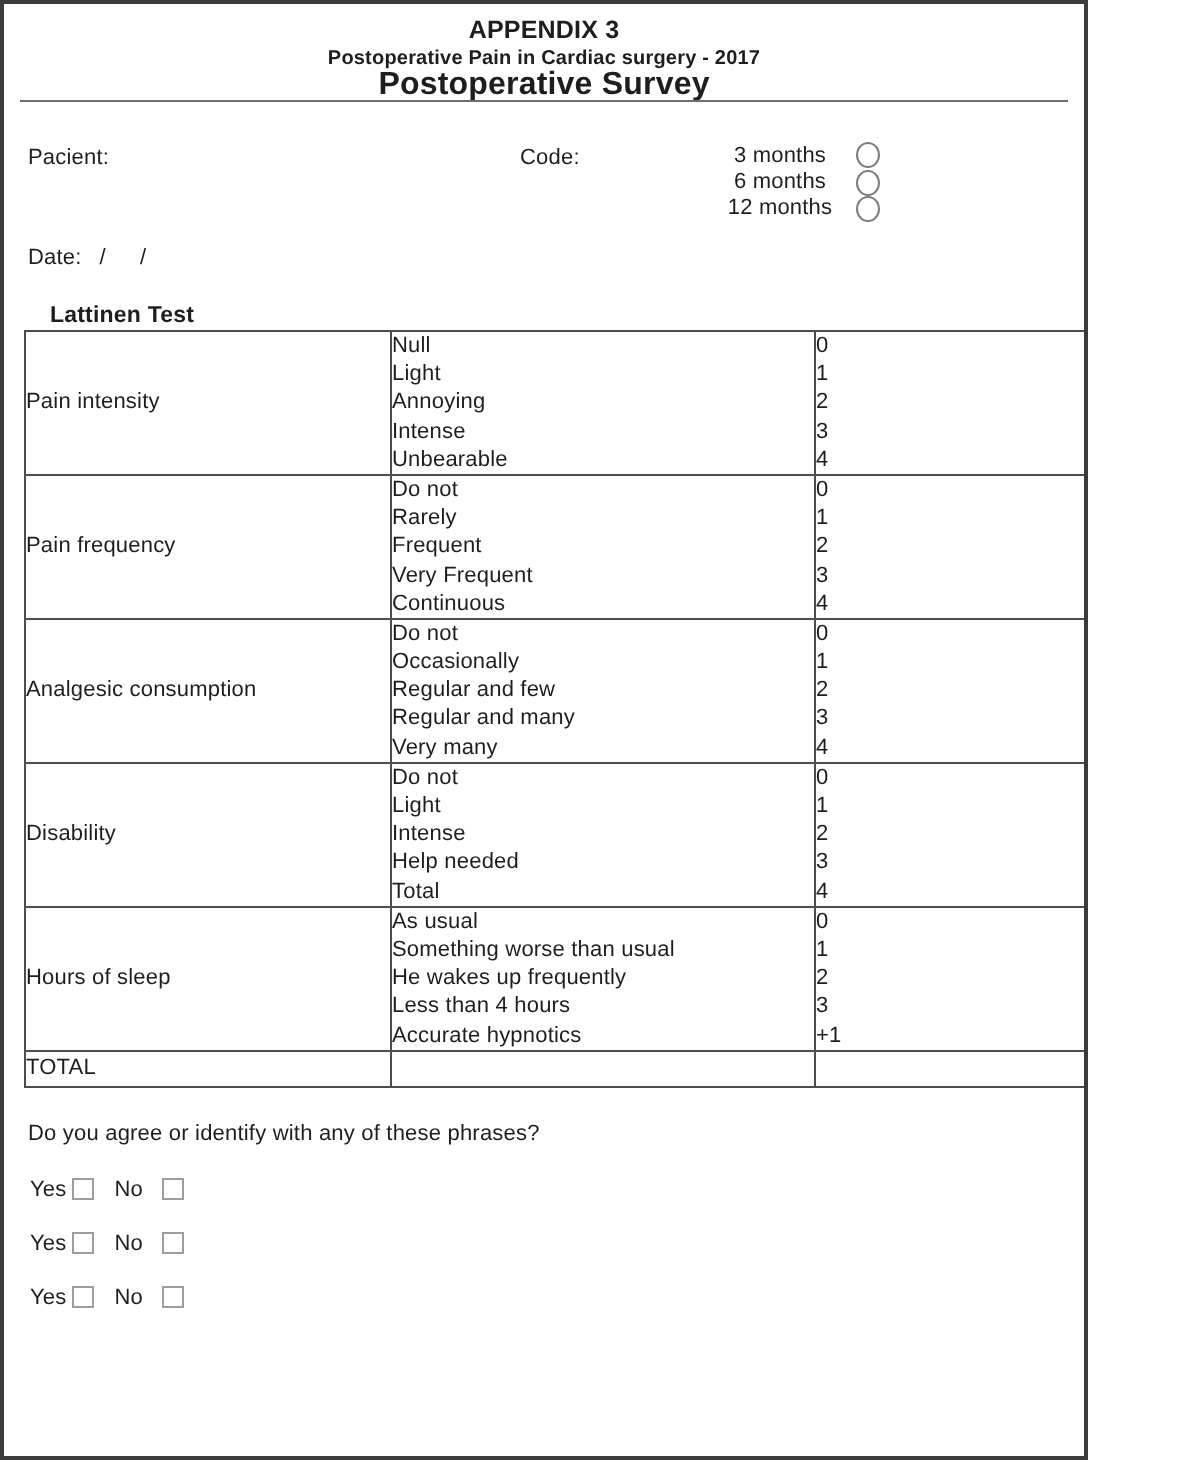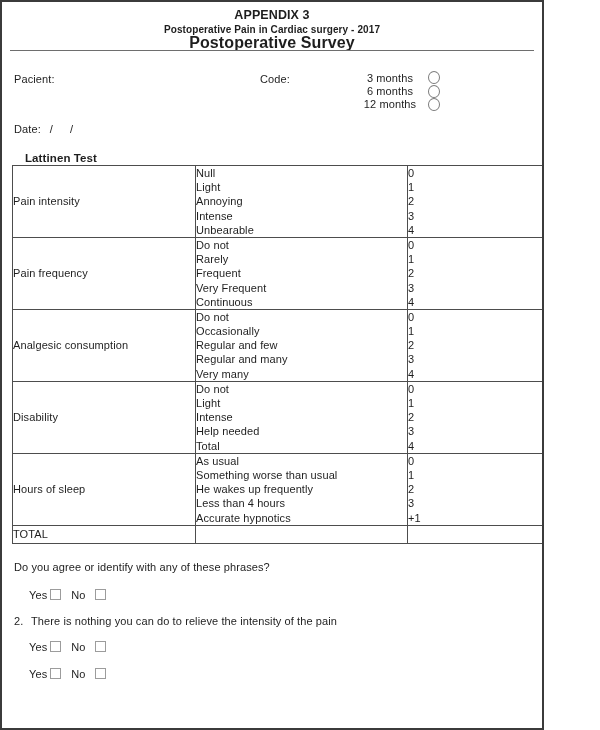--- a/index.html
+++ b/index.html
@@ -40,21 +40,21 @@
   .opt-cell div, .score-cell div { line-height:14.2px; height:14.2px; white-space:nowrap; overflow:hidden; }
   .total-row td { height:17px; }
   .total-cell { padding-left:5px; }
 
   
   .questions { position:absolute; left:12px; top:559px; }
   .q-intro { line-height:13px; }
   .q-item  { margin-top:14px; }
   .q-line  { line-height:13px; white-space:nowrap; }
   .q-num   { display:inline-block; width:17px; }
-  .yesno   { margin-top:12px; margin-left:15px; display:flex; align-items:center; height:13px; }
+  .yesno   { margin-top:12px; margin-left:1px; display:flex; align-items:center; height:13px; }
   .yesno .no-label { margin-left:10px;text-align:center; }
   .checkbox {
     width:11px; height:11px; box-sizing:border-box; border:1px solid #9c9c9c;
     background:#fff; flex:0 0 auto;
   }
   .cb-yes { margin-left:3px; }
   .cb-no  { margin-left:9px; }
 </style>
 </head>
 <body>
@@ -200,23 +200,20 @@
     <div class="q-item">
       <div class="yesno">
         <span>Yes</span>
         <span class="checkbox cb-yes"></span>
         <span class="no-label">No</span>
         <span class="checkbox cb-no"></span>
       </div>
     </div>
 
     <div class="q-item">
-      <div class="q-line">
-        <span class="q-num">2.</span><span>There is nothing you can do to relieve the intensity of the pain</span>
-      </div>
       <div class="yesno">
         <span>Yes</span>
         <span class="checkbox cb-yes"></span>
         <span class="no-label">No</span>
         <span class="checkbox cb-no"></span>
       </div>
     </div>
 
     <div class="q-item">
       <div class="yesno">

